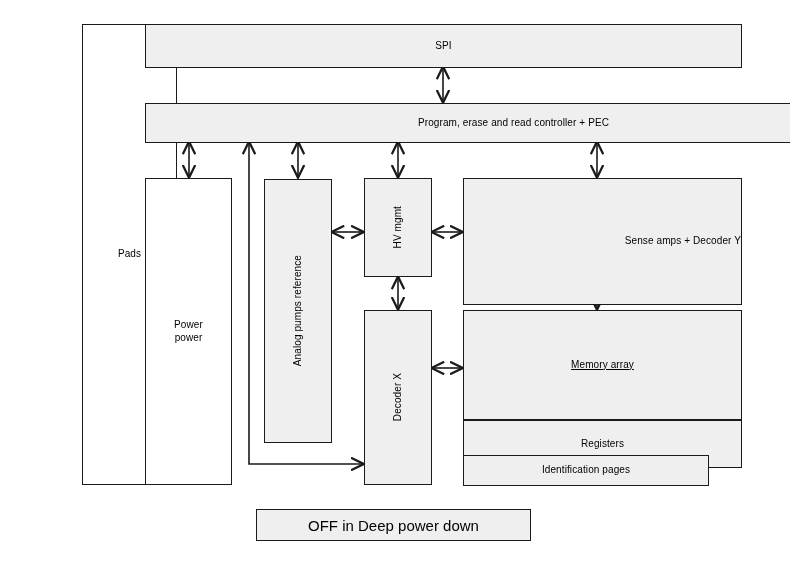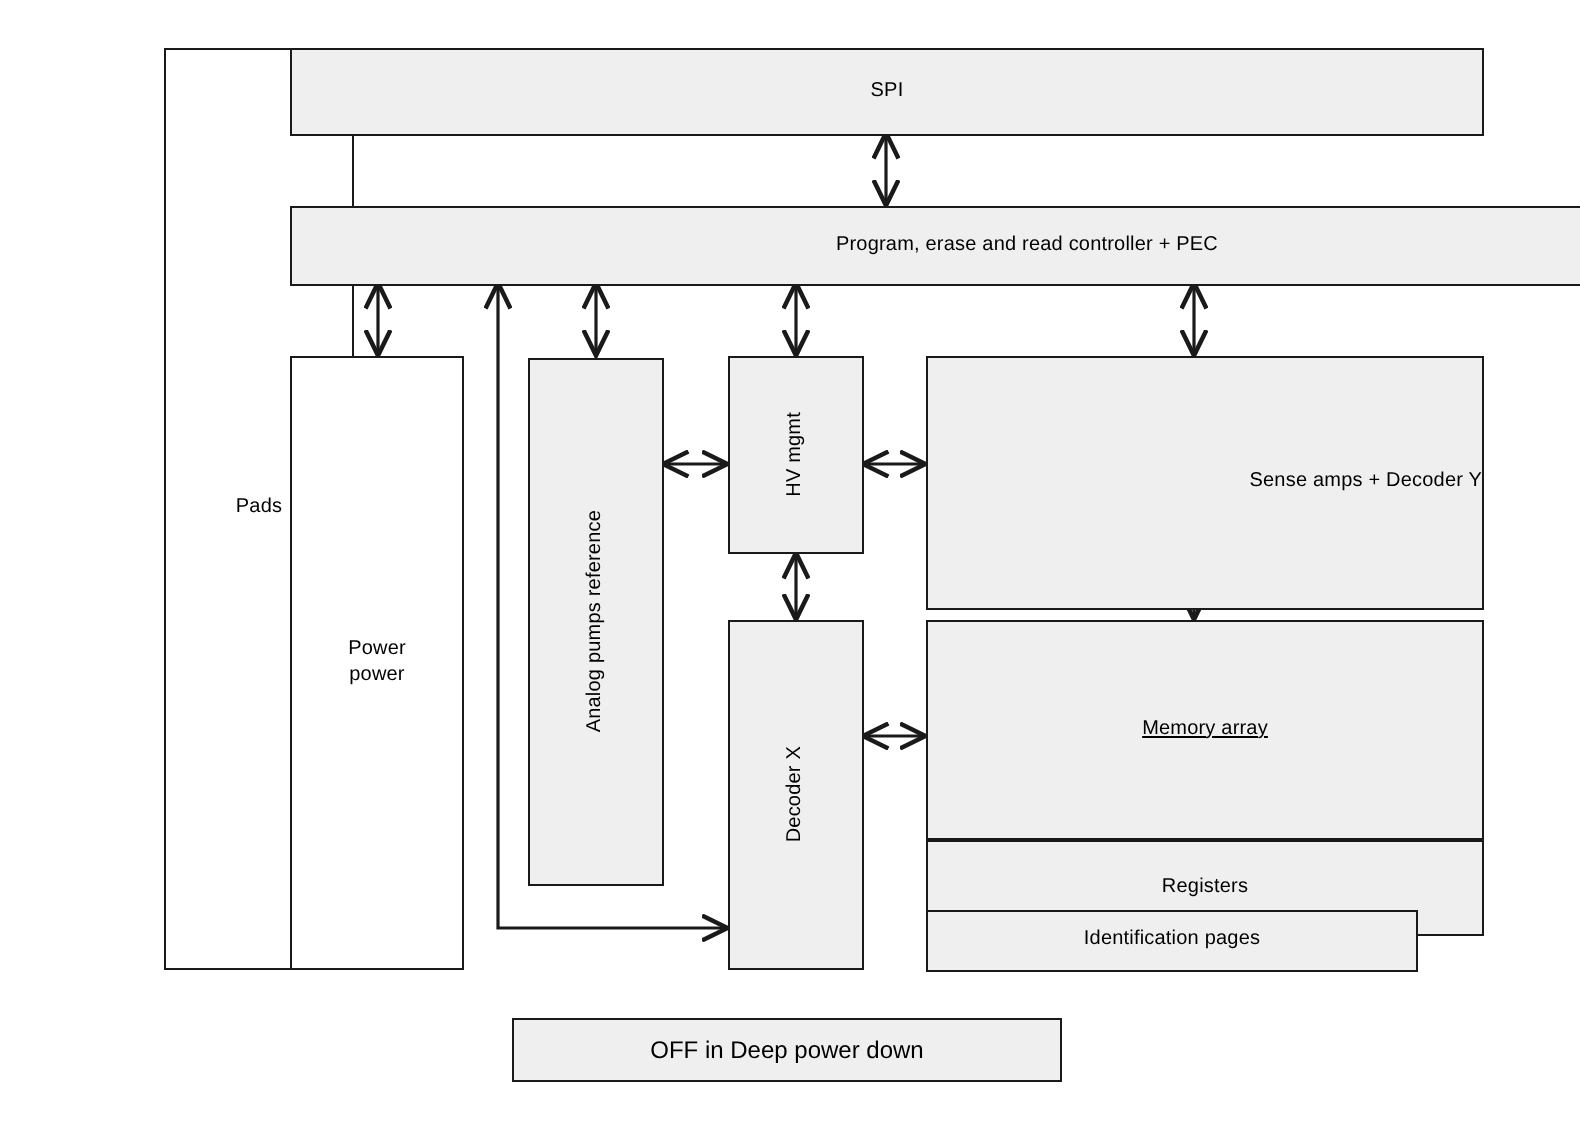--- a/index.html
+++ b/index.html
@@ -48,21 +48,21 @@
   }
   .lbl { display: block; }
   .legend {
     position: absolute;
     box-sizing: border-box;
     border: 1.5px solid #1a1a1a;
     background: #efefef;
     display: flex;
     align-items: center;
     justify-content: center;
-    font-size: 12px;
+    font-size: 15px;
   }
 </style>
 </head>
 <body>
 
 <div id="diagram">
 
   <svg class="svg-layer" viewBox="0 0 790 564" width="790" height="564">
     <defs>
       <marker id="ah" markerWidth="9" markerHeight="9" refX="7.5" refY="4.5" orient="auto" markerUnits="strokeWidth">

